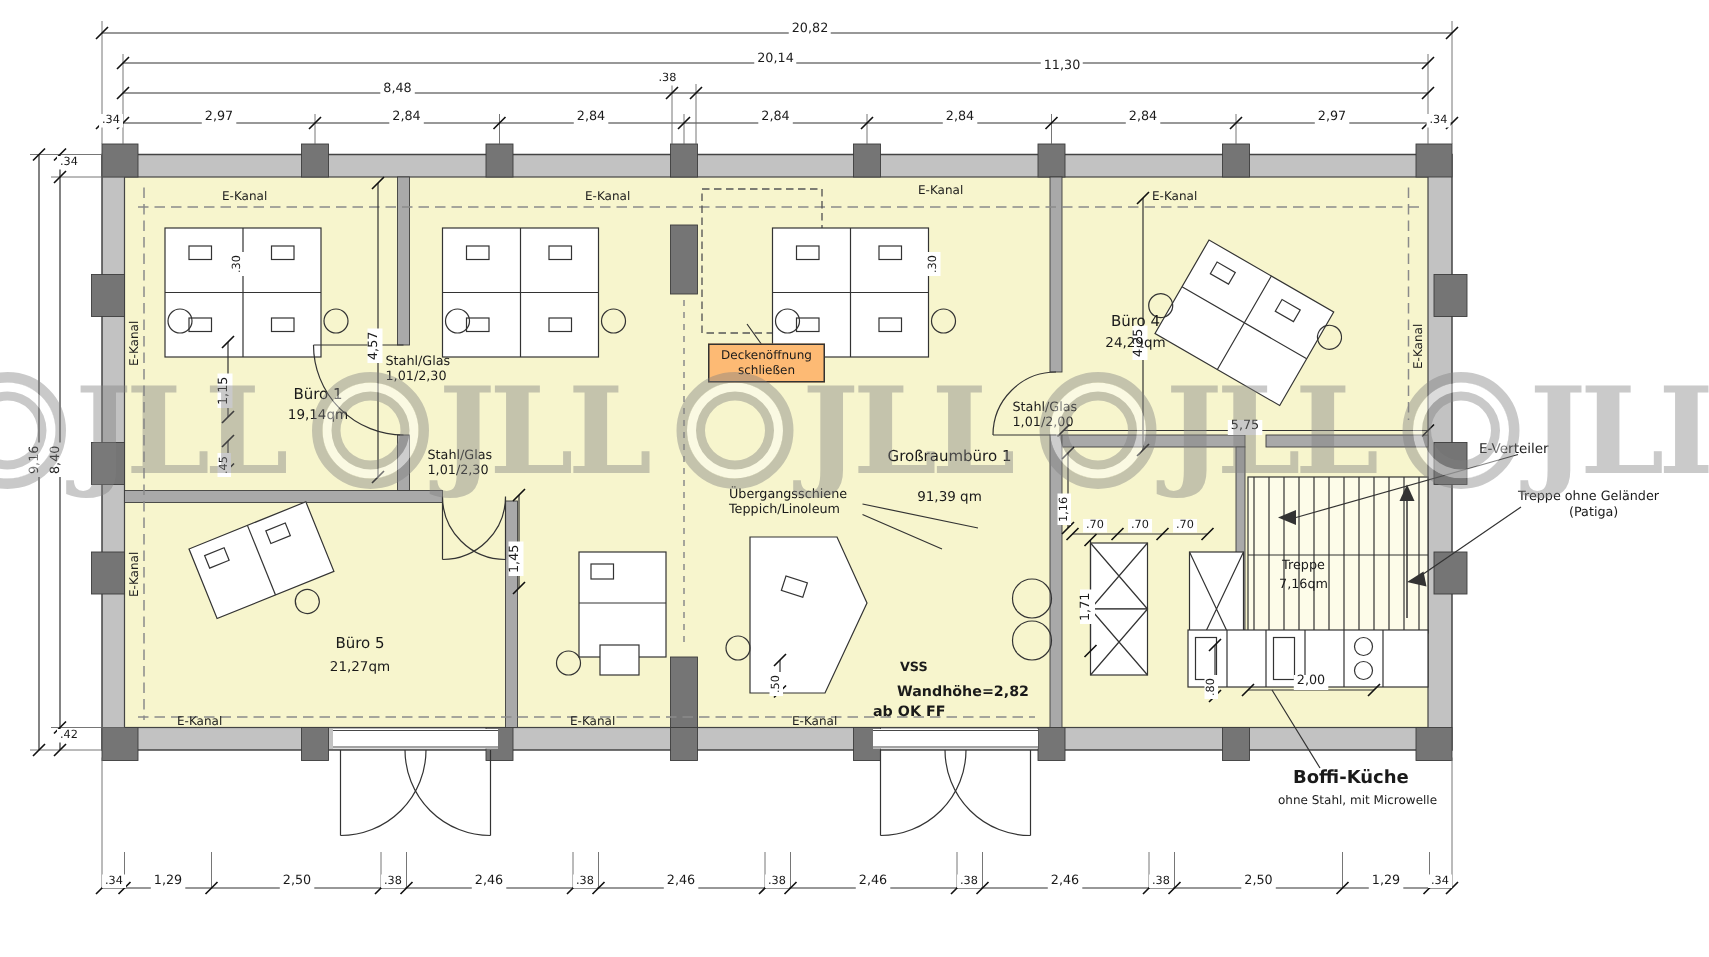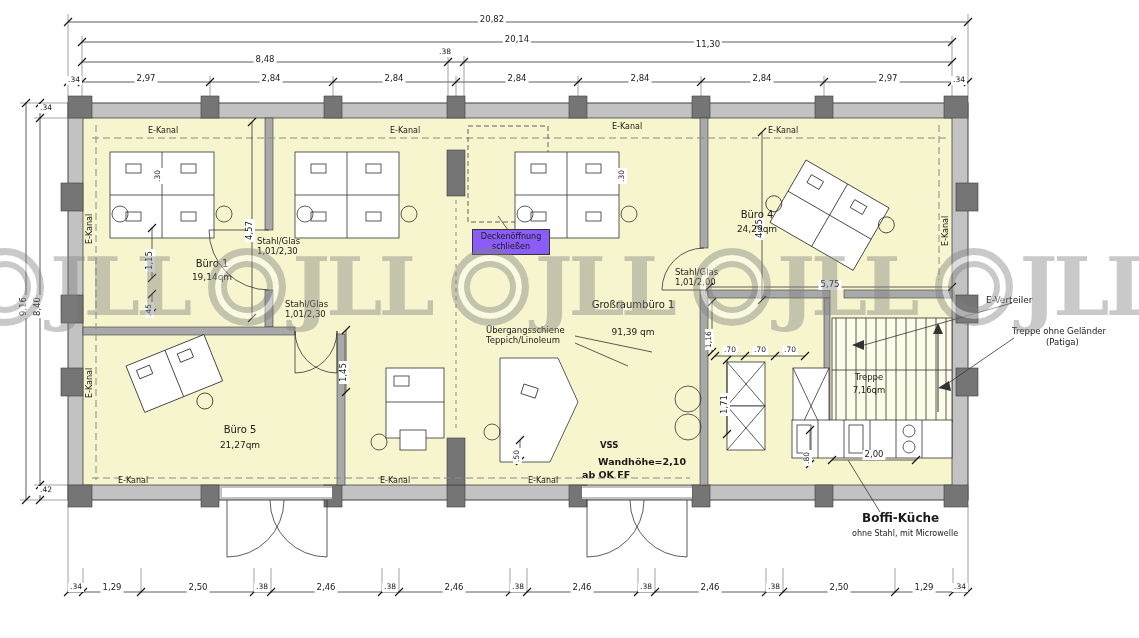--- a/index.html
+++ b/index.html
@@ -9,21 +9,21 @@
   .lbl{position:absolute;font-size:9px;line-height:1.15;white-space:nowrap;z-index:3}
   .c{transform:translateX(-50%)}
   .rot{transform:rotate(-90deg);transform-origin:0 0}
   .dim{background:#fff;padding:0 2px;font-size:8.5px}
   .sm{font-size:7.5px}
   .xs{font-size:8px}
   .bold{font-weight:bold}
   .room-name{font-size:10px}
   .room-area{font-size:9px}
   .ann{font-size:8.5px}
-  .box{position:absolute;z-index:3;border:1px solid #333;background:#8b5cf6;
+  .box{position:absolute;z-index:3;border:1px solid #333;background:#fdba74;
        text-align:center;font-size:8px;padding:2px 3px;line-height:1.25}
   .big{font-size:12px}
   
   .wm{position:absolute;left:-34px;top:247px;display:flex;align-items:center;gap:20px;
       z-index:4;opacity:.42;pointer-events:none}
   .wm-unit{display:flex;align-items:center;gap:6px}
   .wm-ring{width:78px;height:78px;border-radius:50%;border:7px solid #808080;
       box-shadow:inset 0 0 0 6px #fff, inset 0 0 0 12px #808080;flex:none}
   .wm-text{font-family:"DejaVu Serif","Liberation Serif",serif;font-weight:bold;
       font-size:80px;color:#808080;letter-spacing:-4px;line-height:1}
@@ -226,21 +226,21 @@
              M723 364 L731 356 M723 438 L731 430 M806 434 L814 426 M806 468 L814 460 M828 464 L836 456 M912 464 L920 456"></path>
   </g>
 
   <g stroke="#333" stroke-width="0.8" fill="none">
     <path d="M575 336 L652 352 M575 343 L628 366 M1012 303 L864 345 M1014 338 L944 386 M880 512 L848 460 M508 230 L498 216"></path>
     <polygon points="852,345 864,340 864,350" fill="#333" stroke="none"></polygon>
     <polygon points="938,388 949,381 951,391" fill="#333" stroke="none"></polygon>
   </g>
 </svg>
 
-<div class="lbl dim c" style="left:492px;top:15px">20,82</div>
+<div class="lbl dim c" style="left:540px;top:15px">20,82</div>
 <div class="lbl dim c" style="left:517px;top:35px">20,14</div>
 <div class="lbl dim c" style="left:265px;top:55px">8,48</div>
 <div class="lbl dim c sm" style="left:445px;top:48px">.38</div>
 <div class="lbl dim c" style="left:708px;top:40px">11,30</div>
 <div class="lbl dim c" style="left:146px;top:74px">2,97</div>
 <div class="lbl dim c" style="left:271px;top:74px">2,84</div>
 <div class="lbl dim c" style="left:394px;top:74px">2,84</div>
 <div class="lbl dim c" style="left:517px;top:74px">2,84</div>
 <div class="lbl dim c" style="left:640px;top:74px">2,84</div>
 <div class="lbl dim c" style="left:762px;top:74px">2,84</div>
@@ -317,21 +317,21 @@
 
 <div class="box" style="left:472px;top:229px;width:78px">
   <div>Deckenöffnung</div>
   <div>schließen</div>
 </div>
 
 <div class="lbl ann" style="left:486px;top:326px">Übergangsschiene</div>
 <div class="lbl ann" style="left:486px;top:336px">Teppich/Linoleum</div>
 
 <div class="lbl ann bold" style="left:600px;top:441px">VSS</div>
-<div class="lbl bold" style="left:598px;top:457px;font-size:9.5px">Wandhöhe=2,10</div>
+<div class="lbl bold" style="left:598px;top:457px;font-size:9.5px">Wandhöhe=2,82</div>
 <div class="lbl bold" style="left:582px;top:470px;font-size:9.5px">ab OK FF</div>
 
 <div class="lbl" style="left:986px;top:295px">E-Verteiler</div>
 <div class="lbl ann" style="left:1012px;top:327px">Treppe ohne Geländer</div>
 <div class="lbl ann" style="left:1046px;top:338px">(Patiga)</div>
 
 <div class="lbl big bold" style="left:862px;top:512px">Boffi-Küche</div>
 <div class="lbl xs" style="left:852px;top:529px">ohne Stahl, mit Microwelle</div>
 
 <div class="wm">

